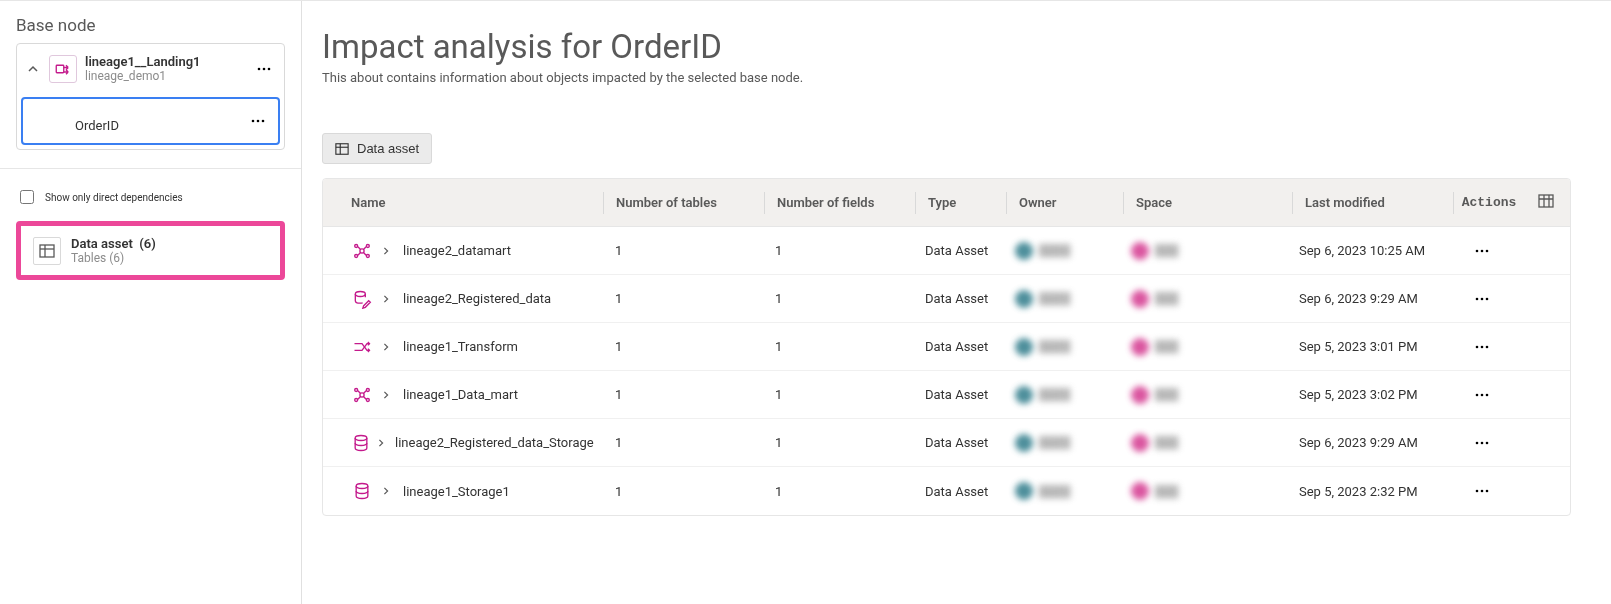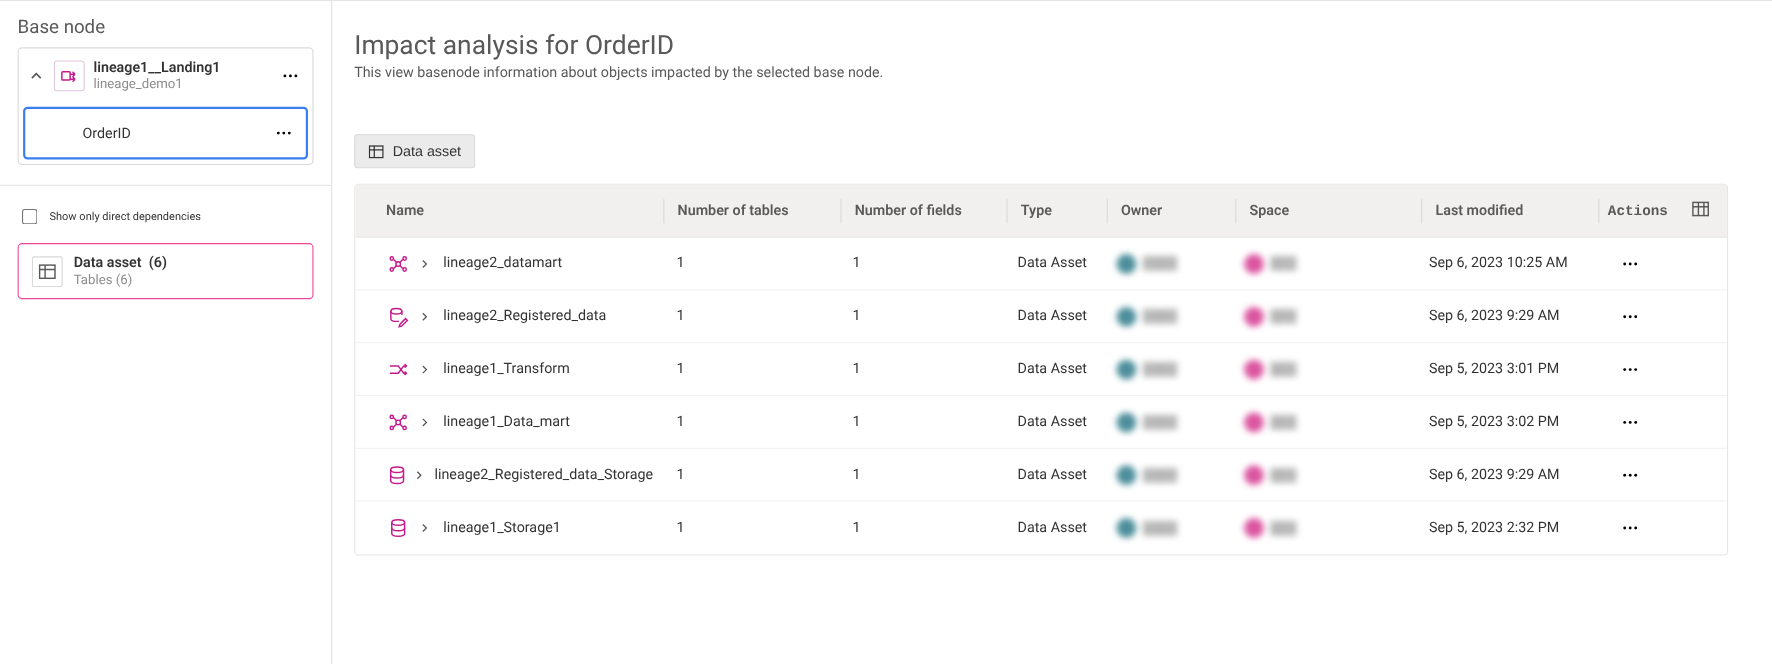--- a/index.html
+++ b/index.html
@@ -77,37 +77,37 @@
     border: 1px solid #bfbfbf;
     border-radius: 2px;
   }
   .child-icon svg { width: 14px; height: 14px; }
   .child-name { flex: 1; font-size: 13px; }
   .selected-field {
     margin: 4px 4px 4px 4px;
     border: 2px solid #3a7ff2;
     border-radius: 4px;
     padding: 10px 8px 10px 52px;
-    display: flex; align-items: center;
+    display: flex; align-items: flex-end;
     font-size: 13px;
     color: #333;
   }
   .selected-field .field-name { flex:1; }
   .divider {
     height: 1px; background: #e6e6e6;
     margin: 18px -16px;
   }
   .checkbox-row {
     display: flex; align-items: center; gap: 8px;
     margin-bottom: 14px;
   }
   .checkbox-row input { width: 14px; height: 14px; cursor: pointer; }
   .checkbox-row label { font-size: 10px; color: #333; cursor: pointer; }
   .filter-card {
-    border: 1px solid #ec4899;
+    border: 5px solid #ec4899;
     border-radius: 4px;
     padding: 10px 12px;
     display: flex; align-items: center; gap: 10px;
   }
   .filter-icon {
     width: 28px; height: 28px;
     border: 1px solid #d9d9d9;
     border-radius: 2px;
     display: flex; align-items: center; justify-content: center;
     color: #595959;
@@ -116,21 +116,21 @@
   .filter-texts .filter-title { font-size: 13px; font-weight: 600; color: #333; }
   .filter-texts .filter-sub { font-size: 12px; color: #8c8c8c; }
 
   
   .main {
     flex: 1;
     padding: 16px 40px 24px 20px;
     overflow: auto;
   }
   .page-title {
-    font-size: 24px;
+    font-size: 33px;
     font-weight: 400;
     color: #595959;
     margin: 10px 0 4px;
   }
   .page-desc {
     font-size: 13px;
     color: #595959;
     margin-bottom: 48px;
   }
   .toolbar {
@@ -283,21 +283,21 @@
         <span>Data asset</span>
         &nbsp;<span>(6)</span>
       </div>
       <div class="filter-sub">Tables (6)</div>
     </div>
   </div>
 </aside>
 
 <main class="main">
   <h1 class="page-title">Impact analysis for OrderID</h1>
-  <div class="page-desc">This view basenode information about objects impacted by the selected base node.</div>
+  <div class="page-desc">This about contains information about objects impacted by the selected base node.</div>
 
   <div class="toolbar">
     <button class="tool-btn">
       <svg viewBox="0 0 16 16" fill="none" stroke="currentColor" stroke-width="1.3">
         <rect x="1" y="2" width="14" height="12"></rect>
         <line x1="1" y1="6" x2="15" y2="6"></line>
         <line x1="6" y1="2" x2="6" y2="14"></line>
       </svg>
       <span>Data asset</span>
     </button>

